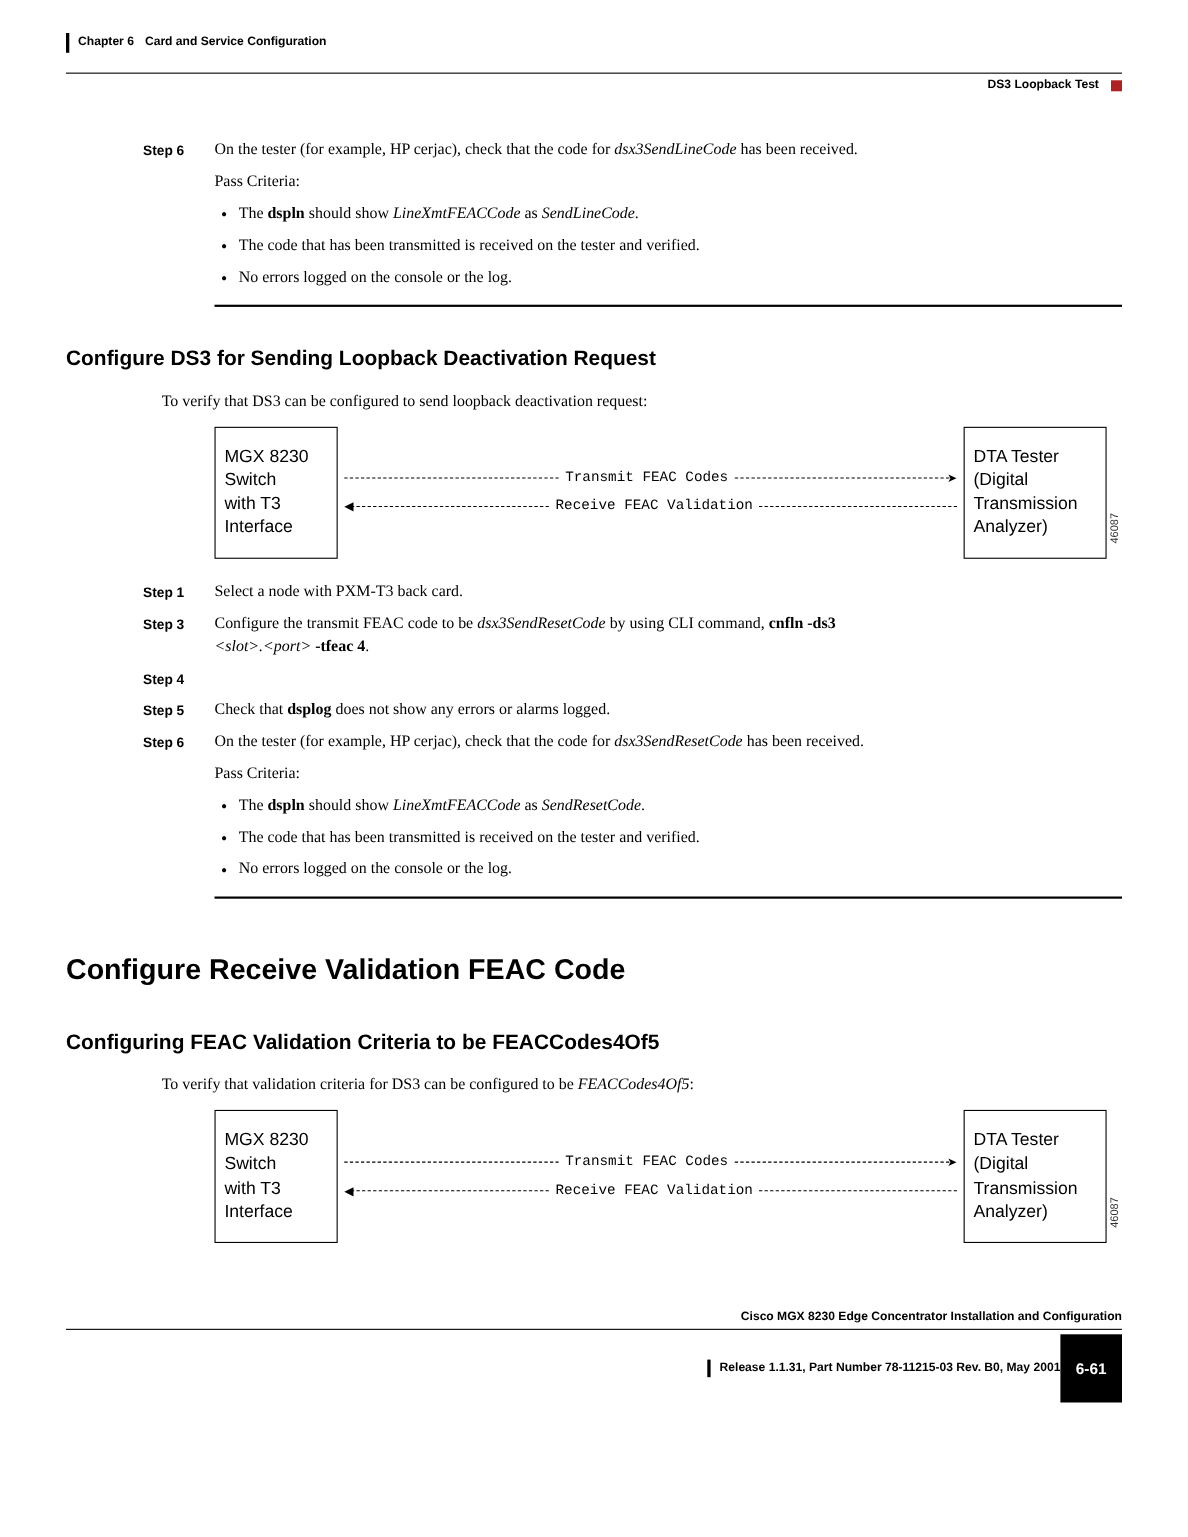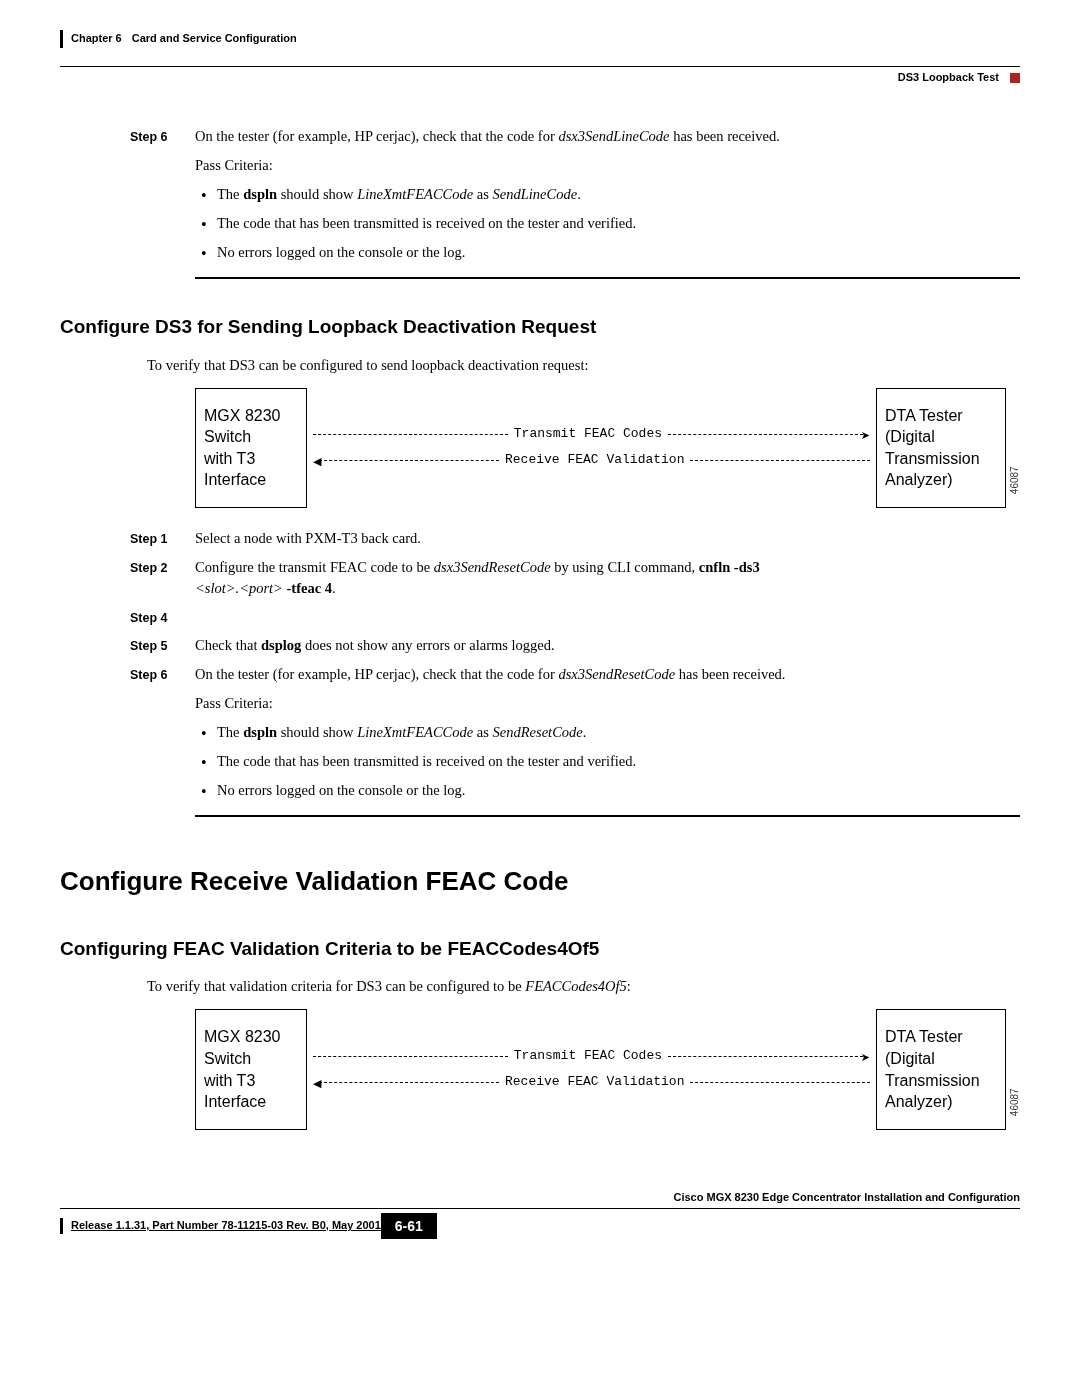--- a/index.html
+++ b/index.html
@@ -74,33 +74,32 @@
     margin-top: 60px;
   }
   .footer-top {
     border-bottom: 1.5px solid #000;
     text-align: right;
     padding-bottom: 2px;
     font-family: Arial, sans-serif;
     font-size: 11px; font-weight: bold;
   }
   .footer-bottom {
-    display: flex; justify-content: flex-start; align-items: center;
+    display: flex; justify-content: flex-end; align-items: center;
     margin-top: 4px;
-    text-decoration: underline;
   }
   .footer-bottom .left {
     display: flex; align-items: center; font-family: Arial, sans-serif;
     font-size: 11px; font-weight: bold;
   }
   .footer-bottom .left .bar { width:3px; height:16px; background:#000; margin-right:8px;}
   .page-badge {
     background: #000; color: #fff;
     font-family: Arial, sans-serif; font-weight: bold; font-size: 14px;
-    padding: 3px 14px;
+    padding: 21px 14px;
   }
 </style>
 </head>
 <body>
 
 <div class="header-row">
   <div class="bar"></div>
   <span class="chapter-label">Chapter 6</span>
   <span class="chapter-title">Card and Service Configuration</span>
 </div>
@@ -160,21 +159,21 @@
           <span class="figid">46087</span>
         </div>
     </div>
   </div>
 
   <div class="step-row">
     <div class="step-label">Step 1</div>
     <div class="step-body">Select a node with PXM-T3 back card.</div>
   </div>
   <div class="step-row">
-    <div class="step-label">Step 2</div>
+    <div class="step-label">Step 3</div>
     <div class="step-body">
       <span>Configure the transmit FEAC code to be </span><span class="italic">dsx3SendResetCode</span><span> by using CLI command, </span><span class="bold">cnfln -ds3</span>
       <br>
       <span class="italic">&lt;slot&gt;.&lt;port&gt;</span><span class="bold"> -tfeac 4</span><span>.</span>
     </div>
   </div>
   <div class="step-row">
     <div class="step-label">Step 4</div>
   </div>
   <div class="step-row">

